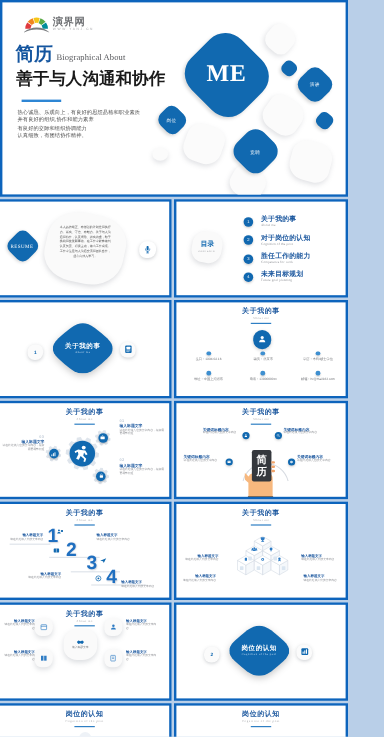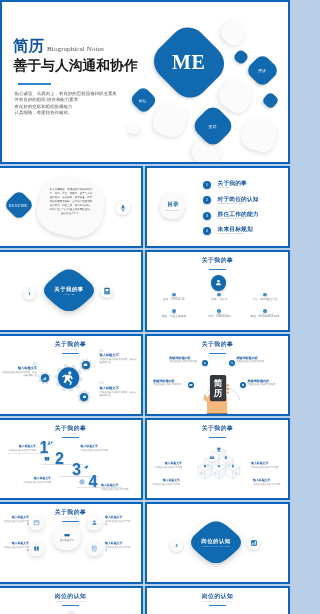--- a/index.html
+++ b/index.html
@@ -186,24 +186,38 @@
 .bb-l3{left:248px;top:56px;width:25px;height:25px;border-radius:32%;transform:rotate(45deg);}
 </style>
 </head>
 <body>
 
 <div class="page">
 
   <div class="slide s-wide">
     <div class="inner">
 
+      <div class="wm">
+        <svg class="wm-fan" viewBox="0 0 40 26">
+          <path d="M2.00 19.00 A18 18 0 0 1 5.08 8.93 L12.12 13.69 A9.5 9.5 0 0 0 10.50 19.00 Z" fill="#e03a3e"></path>
+          <path d="M5.82 7.92 A18 18 0 0 1 13.84 2.09 L16.75 10.07 A9.5 9.5 0 0 0 12.51 13.15 Z" fill="#f0861f"></path>
+          <path d="M15.04 1.70 A18 18 0 0 1 24.96 1.70 L22.62 9.87 A9.5 9.5 0 0 0 17.38 9.87 Z" fill="#f5c518"></path>
+          <path d="M26.16 2.09 A18 18 0 0 1 34.18 7.92 L27.49 13.15 A9.5 9.5 0 0 0 23.25 10.07 Z" fill="#5aaa46"></path>
+          <path d="M34.92 8.93 A18 18 0 0 1 38.00 19.00 L29.50 19.00 A9.5 9.5 0 0 0 27.88 13.69 Z" fill="#008e9b"></path>
+          <path d="M-1.5 25.6 C4.6 19.9 12.0 17.0 20 17.0 C28 17.0 35.4 19.9 41.5 25.6 C34.8 21.8 27.6 20.0 20 20.0 C12.4 20.0 5.2 21.8 -1.5 25.6 Z" fill="#7a7c7f"></path>
+        </svg>
+        <div class="wm-txt">
+          <div class="wm-cn">演界网</div>
+          <div class="wm-url">WWW.YANJ.CN</div>
+        </div>
+      </div>
 
       <div class="cv-titlerow">
         <span class="cv-cn">简历</span>
-        <span class="cv-en">Biographical Notes</span>
+        <span class="cv-en">Biographical About</span>
       </div>
       <div class="cv-sub">善于与人沟通和协作</div>
       <div class="cv-rule"></div>
       <div class="cv-body">
           <div>热心诚恳、乐观向上，有良好的思想品格和职业素质</div>
           <div>并有良好的组织,协作和能力素养</div>
           <div>有良好的交际和组织协调能力</div>
           <div>认真细致，有团结协作精神。</div>
         </div>
 

